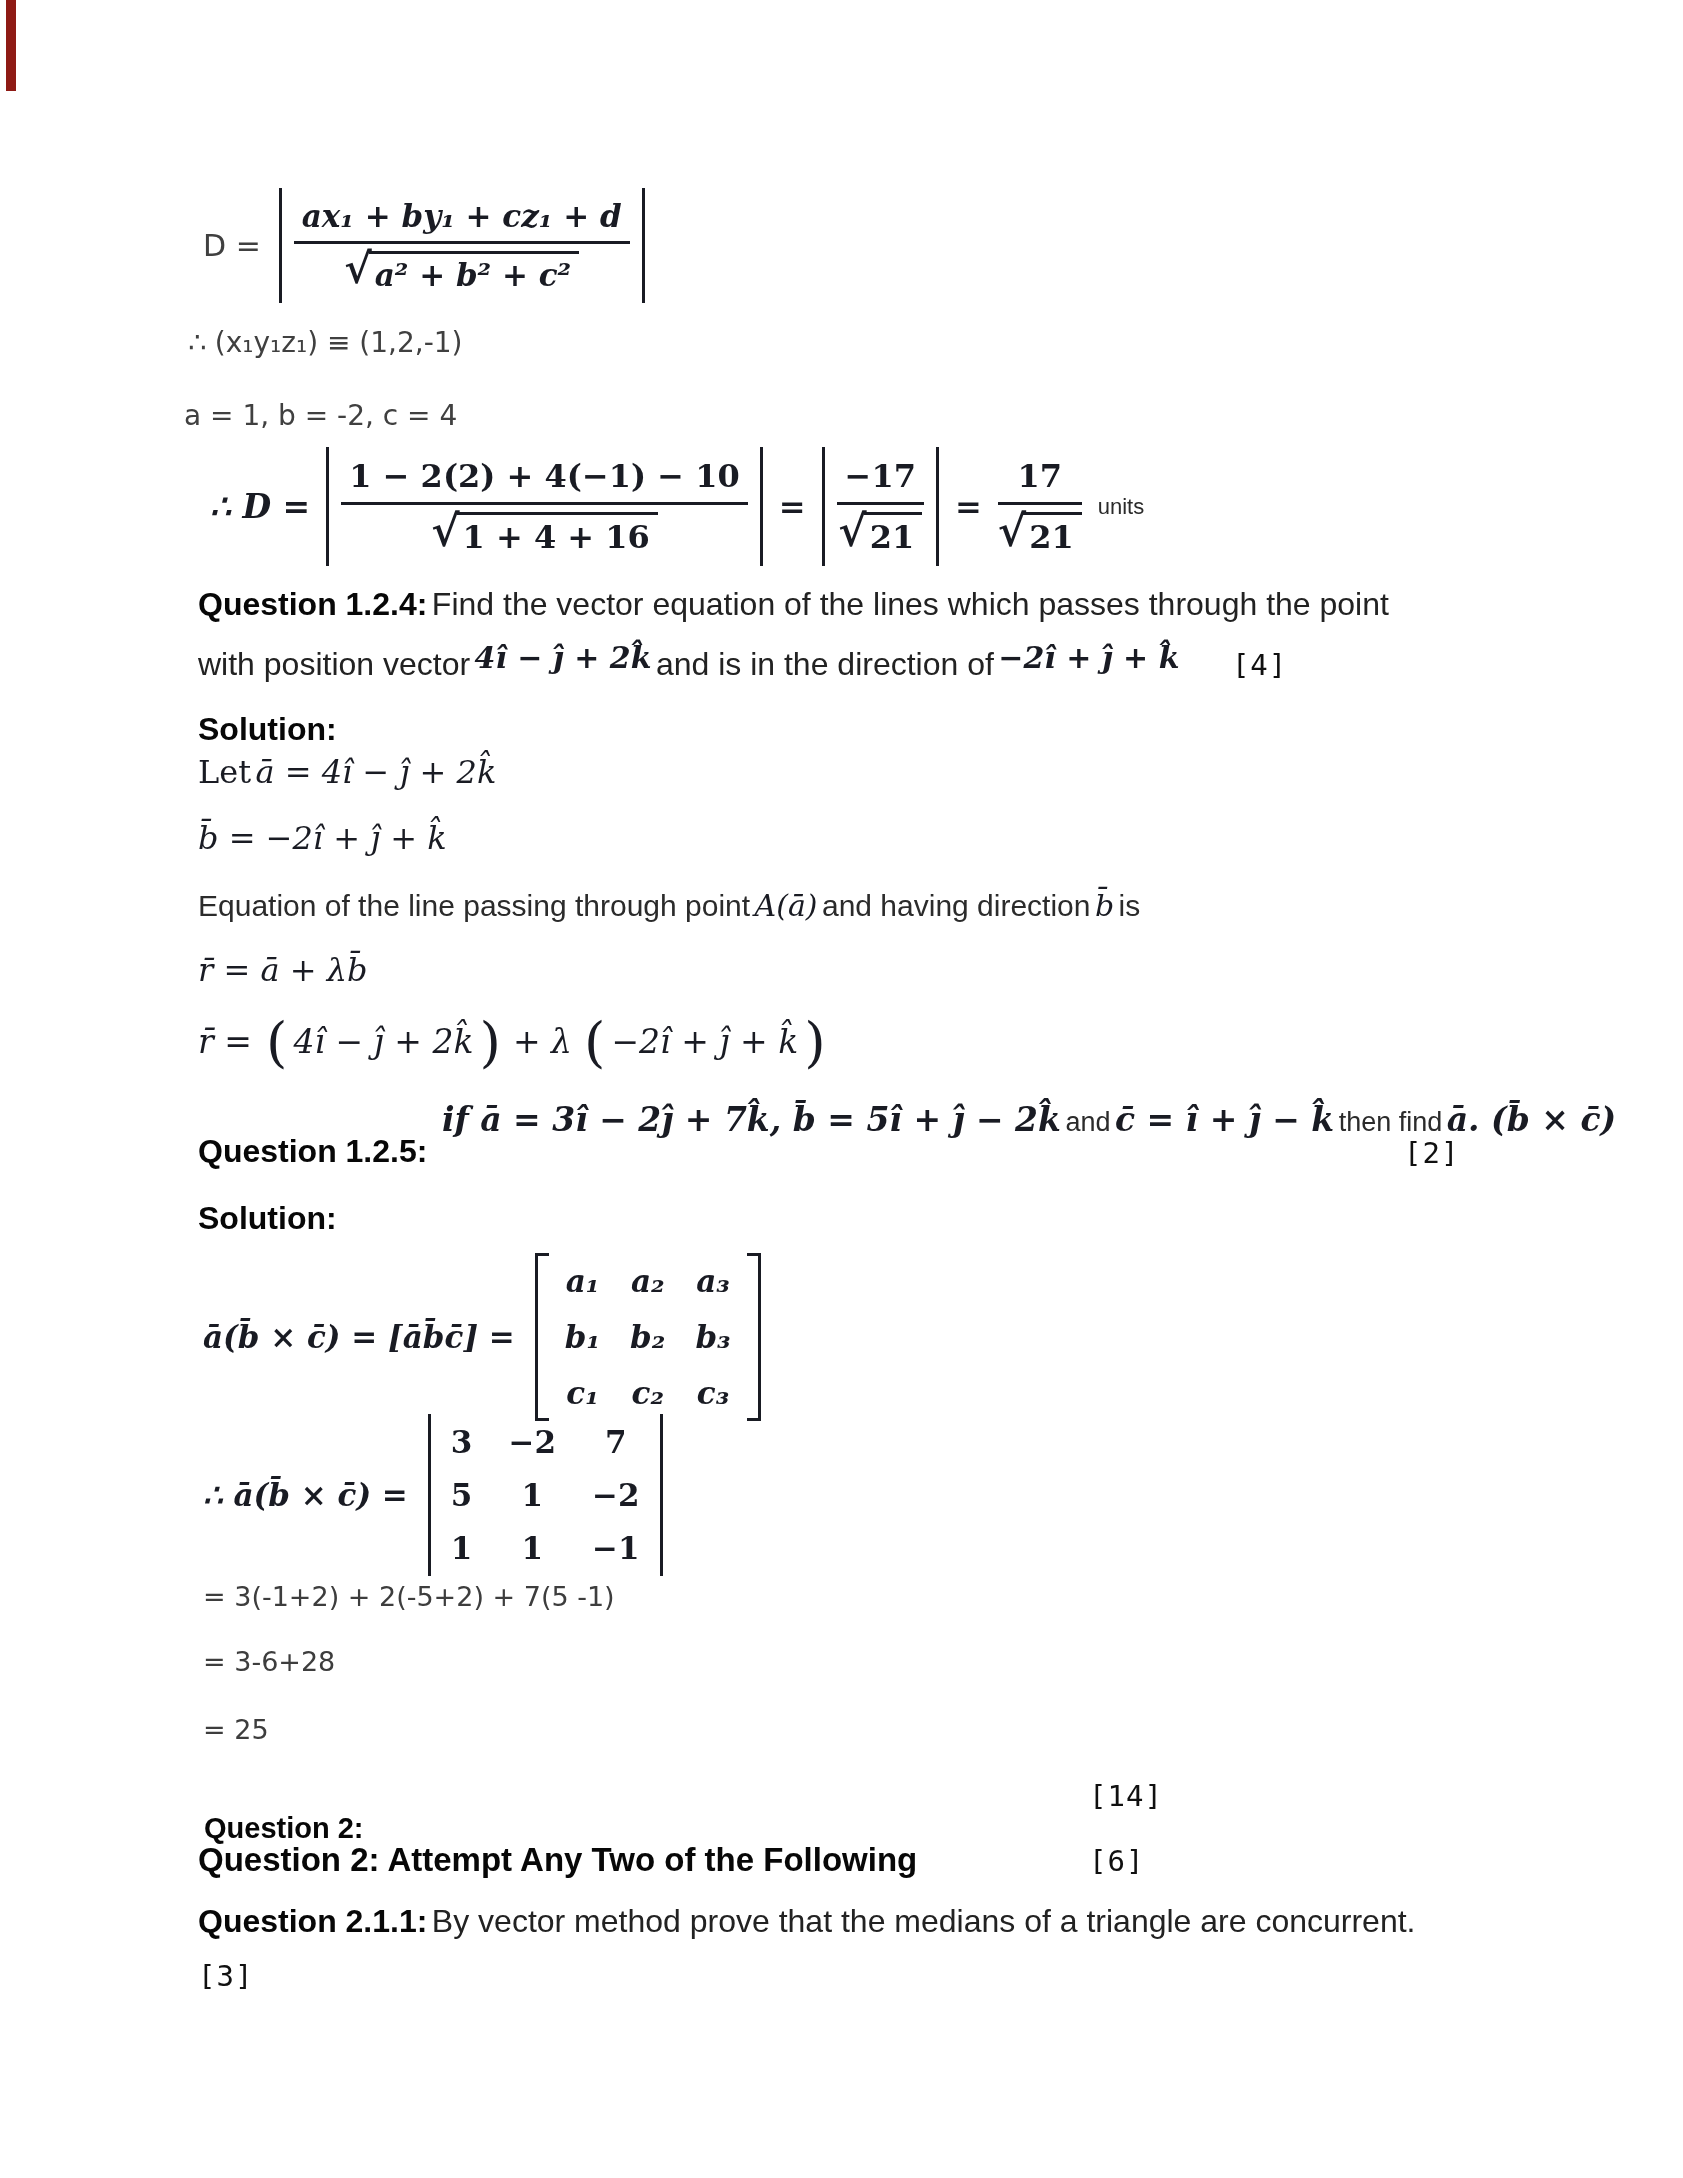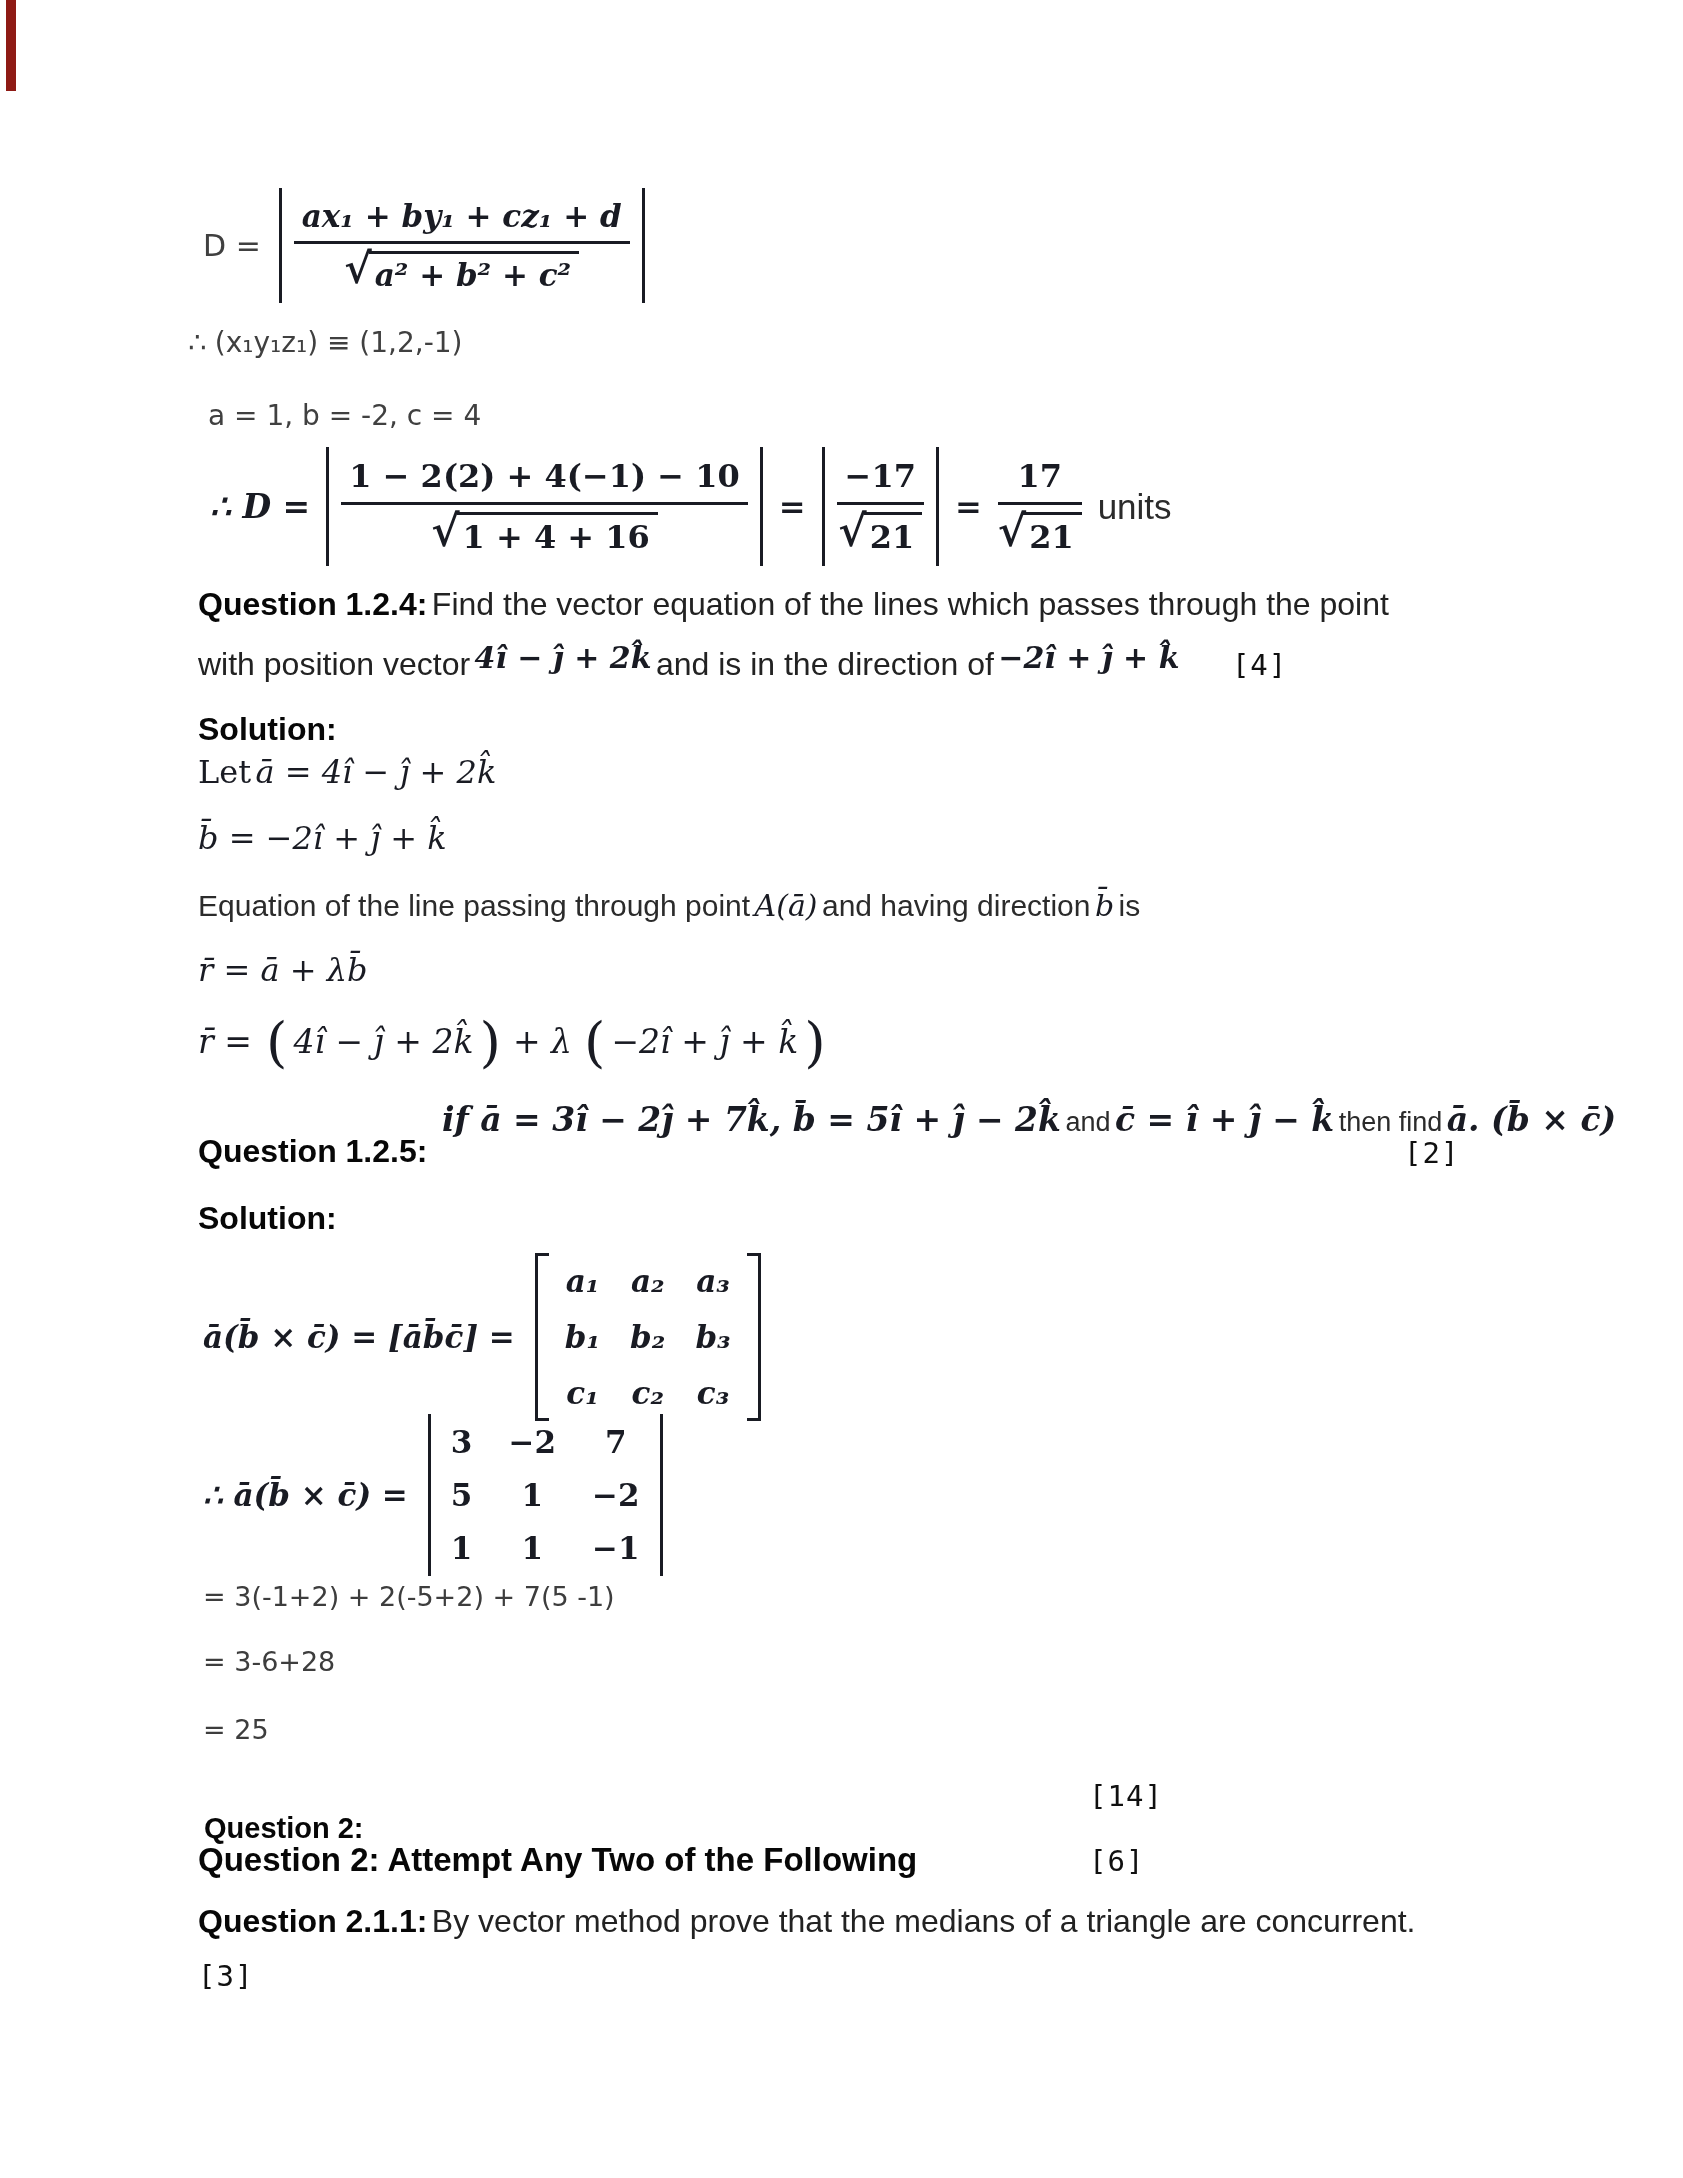--- a/index.html
+++ b/index.html
@@ -63,21 +63,21 @@
             <span class="rsign mn">√</span>
             <span class="rrad mi">a² + b² + c²</span>
           </span>
         </span>
       </span>
     </span>
   </div>
 
   <div class="abs grayl" style="left:188px;top:325px;">∴ (x₁y₁z₁) ≡ (1,2,-1)</div>
 
-  <div class="abs grayl" style="left:208px;top:398px;">a = 1, b = -2, c = 4</div>
+  <div class="abs grayl" style="left:184px;top:398px;">a = 1, b = -2, c = 4</div>
 
   <div class="mrow" style="left:210px;top:447px;gap:16px;">
     <span class="mi f33">∴ D =</span>
     <span class="absv">
       <span class="frac f32">
         <span class="fnum mn">1 − 2(2) + 4(−1) − 10</span>
         <span class="fden">
           <span class="sqrt">
             <span class="rsign mn">√</span>
             <span class="rrad mn">1 + 4 + 16</span>
@@ -100,21 +100,21 @@
     <span class="mn f32">=</span>
     <span class="frac f32">
       <span class="fnum mn">17</span>
       <span class="fden">
         <span class="sqrt">
           <span class="rsign mn">√</span>
           <span class="rrad mn">21</span>
         </span>
       </span>
     </span>
-    <span class="sent" style="font-size:35px;text-align:right;">units</span>
+    <span class="sent" style="font-size:22px;text-align:right;">units</span>
   </div>
 
   <div class="abs" style="left:198px;top:584px;">
     <span class="head">Question 1.2.4:</span>
     <span class="body-t">Find the vector equation of the lines which passes through the point</span>
   </div>
   <div class="abs" style="left:198px;top:644px;">
     <span class="body-t">with position vector</span>
     <span class="mi f30 raise">4î − ĵ + 2k̂</span>
     <span class="body-t">and is in the direction of</span>

